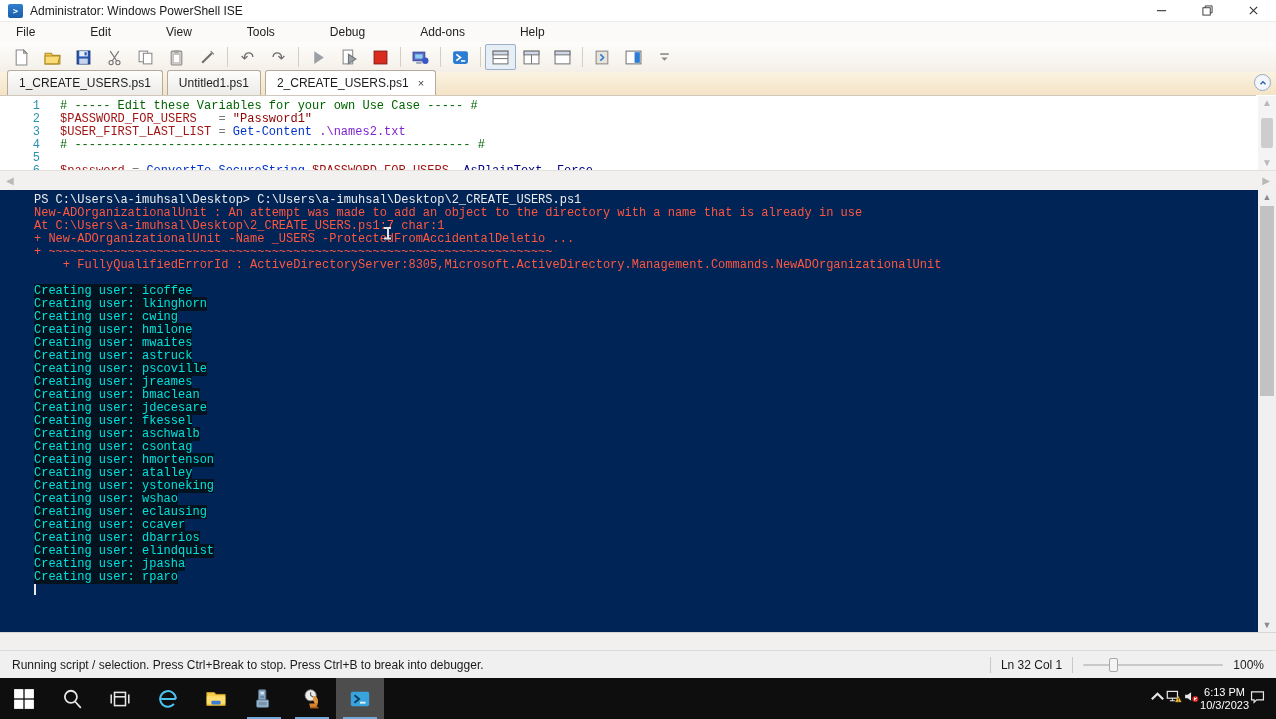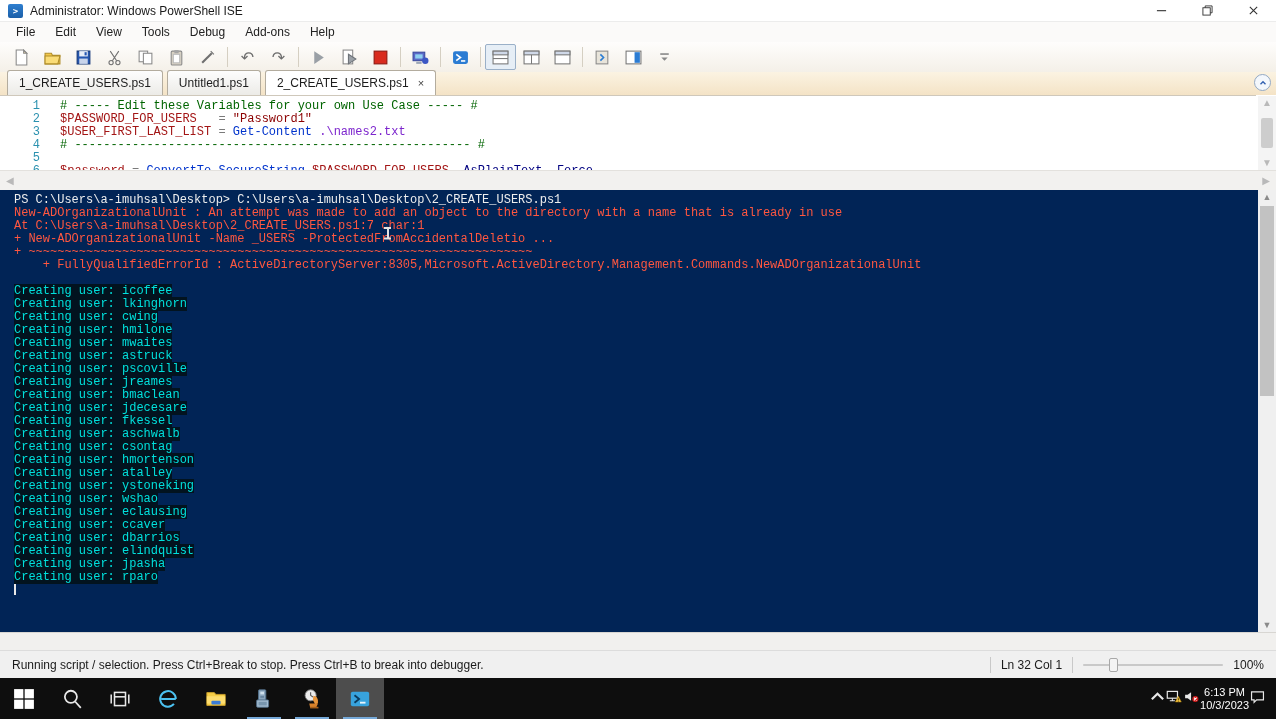--- a/index.html
+++ b/index.html
@@ -7,21 +7,21 @@
   body { position:relative; font-family:"Liberation Sans",sans-serif; background:#fff; }
 
   
   .titlebar { position:absolute; left:0; top:0; width:1276px; height:22px; background:#ffffff; display:flex; align-items:center; border-bottom:1px solid #ececec; }
   .app-icon { width:15px; height:14px; margin-left:8px; border-radius:2px; background:linear-gradient(#2f7fd0,#1b5fa8); color:#fff; font:bold 9px/14px "DejaVu Sans Mono",monospace; text-align:center; }
   .title-text { margin-left:7px; font-size:12px; color:#1a1a1a; }
   .win-controls { margin-left:auto; display:flex; height:22px; }
   .win-btn { width:46px; height:22px; display:flex; align-items:center; justify-content:center; }
 
   
-  .menubar { position:absolute; left:0; top:22px; width:1276px; height:20px; background:#fbfaf9; display:flex; align-items:center; padding-left:6px; }
+  .menubar { position:absolute; left:0; top:22px; width:1276px; height:20px; background:#fbfaf9; display:flex; align-items:center; padding-left:6px;gap:35px; }
   .menu-item { font-size:12px; color:#222; padding:2px 10px; }
 
   
   .toolbar { position:absolute; left:0; top:42px; width:1276px; height:30px; background:linear-gradient(#fefdfc,#f4f0e8); display:flex; align-items:center; padding-left:6px; }
   .tb-btn { width:31px; height:26px; display:flex; align-items:center; justify-content:center; border:1px solid transparent; border-radius:2px; }
   .tb-btn.selected { border-color:#9ab0c8; background:#e6eef6; }
   .tb-btn svg { width:17px; height:17px; }
   .tb-sep { width:1px; height:20px; background:#d5cfc2; margin:0 4px; }
   .tb-glyph { font-size:16px; color:#6e6e6e; font-family:"DejaVu Sans",sans-serif; }
 
@@ -46,21 +46,21 @@
   .tk-param { color:#000080; }
   .tk-plain { color:#000; }
 
   .ed-vscroll { position:absolute; right:0; top:96px; width:18px; height:74px; background:#f4f4f4; display:flex; flex-direction:column; align-items:center; justify-content:space-between; padding:2px 0; }
   .ed-vthumb { width:12px; height:30px; background:#cdcdcd; border-radius:2px; }
   .hscroll { position:absolute; left:0; top:170px; width:1276px; height:20px; background:#f2f1ef; border-top:1px solid #e3e1dd; display:flex; align-items:center; justify-content:space-between; padding:0 6px; }
   .scroll-arrow { color:#b9b9b9; font-size:10px; line-height:10px; }
 
   
   .console { position:absolute; left:0; top:190px; width:1258px; height:442px; background:#012456; padding:4px 0 0 14px; font:12px/13px "Liberation Mono","DejaVu Sans Mono",monospace; overflow:hidden; }
-  .c-line { height:13px; white-space:pre; color:#eeeeee; }
+  .c-line { height:13px; white-space:pre; color:#eeeeee;margin-left:20px; }
   .c-error { color:#ff5740; }
   .c-user span { color:#00e0dc; background:#02131f; }
   .caret { display:inline-block; width:2px; height:11px; background:#e8e8e8; vertical-align:middle; }
   .con-vscroll { position:absolute; right:0; top:190px; width:18px; height:442px; background:#f0f0f0; }
   .con-arrow { position:absolute; left:0; width:18px; height:14px; color:#8a8a8a; font-size:9px; text-align:center; line-height:14px; }
   .con-vthumb { position:absolute; left:2px; top:16px; width:14px; height:190px; background:#c2c2c2; }
 
   .gapstrip { position:absolute; left:0; top:632px; width:1276px; height:18px; background:#f1f0ee; border-top:1px solid #d8d6d2; }
 
   

